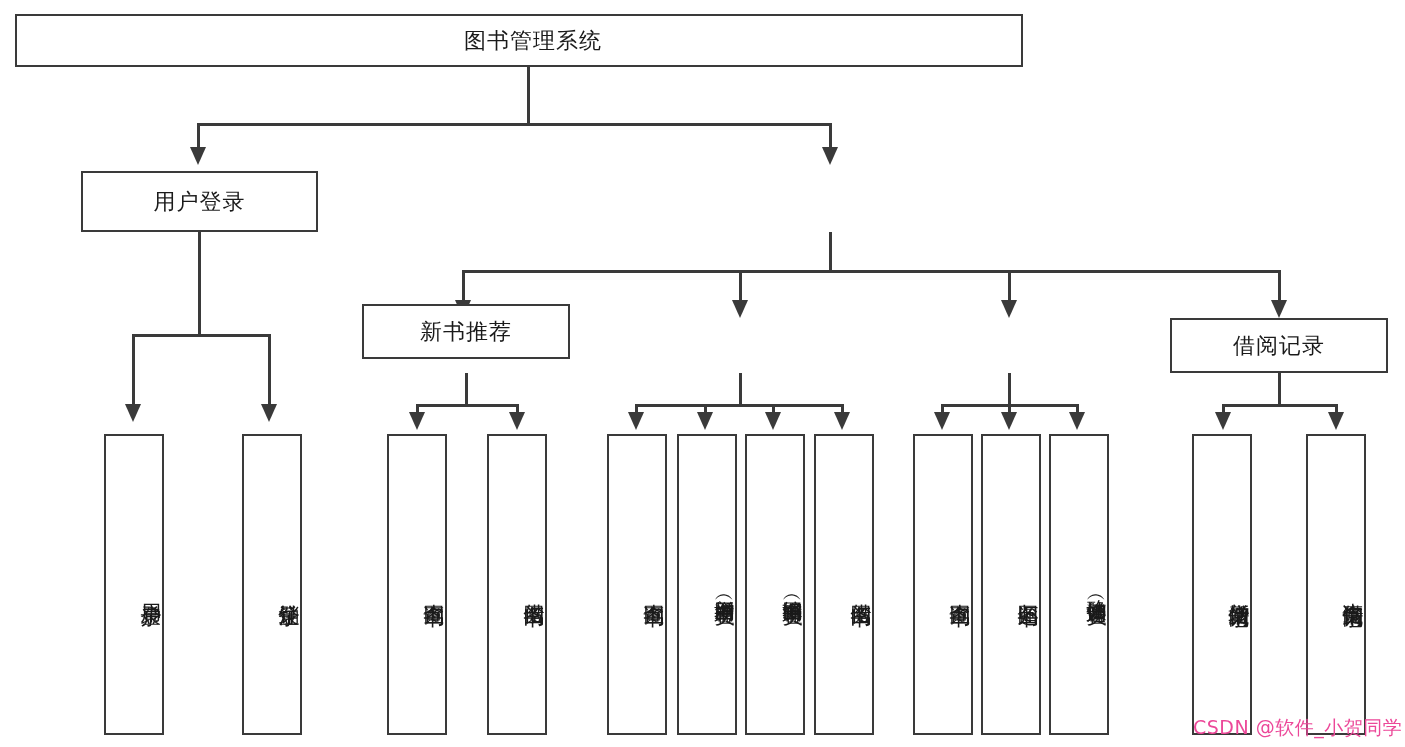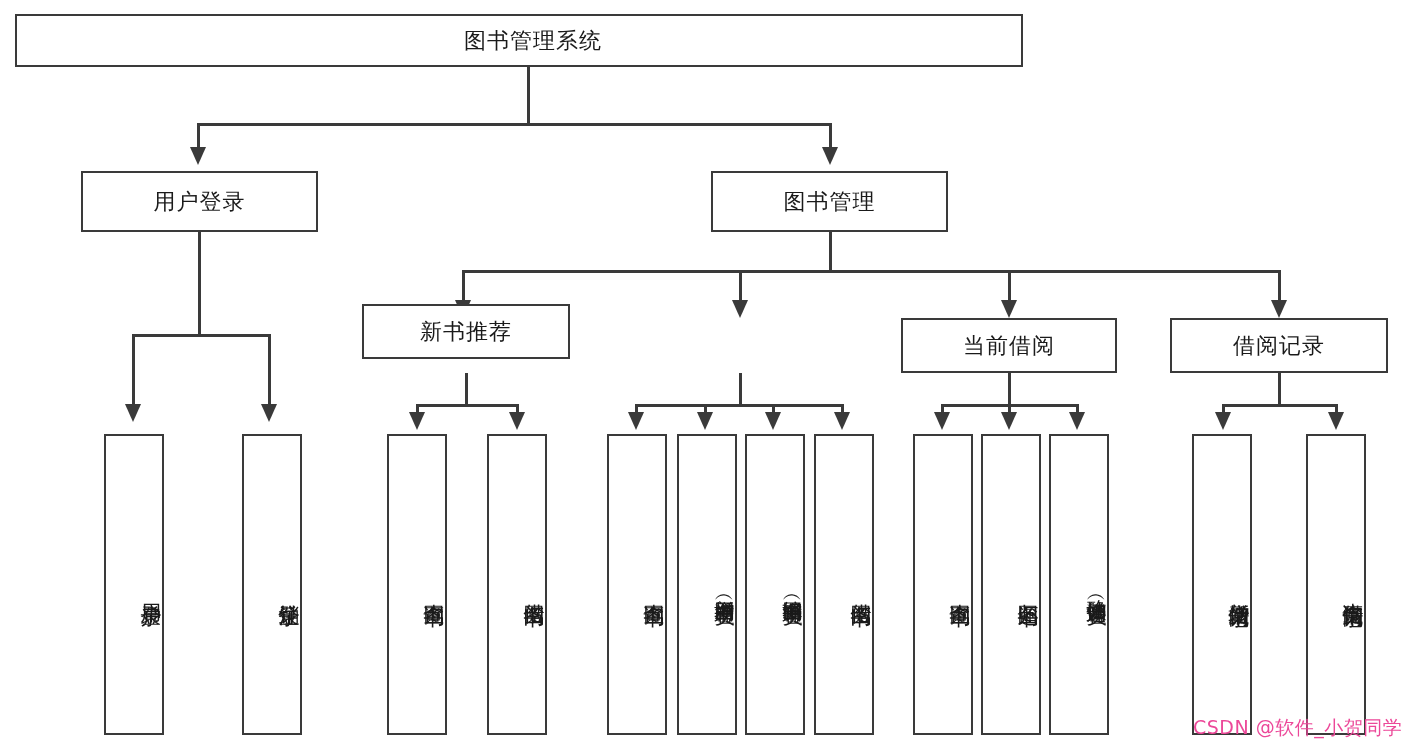--- a/index.html
+++ b/index.html
@@ -93,21 +93,20 @@
   <div class="hline" style="left:197px; top:123px; width:634px;"></div>
 
   <div class="vline" style="left:197px; top:123px; height:26px;"></div>
   <div class="arrow" style="left:190px; top:147px;"></div>
 
   <div class="vline" style="left:829px; top:123px; height:26px;"></div>
   <div class="arrow" style="left:822px; top:147px;"></div>
 
   <div class="node horiz" style="left:81px; top:171px; width:237px; height:61px;">用户登录</div>
 
-  <div class="node horiz" style="left:711px; top:171px; width:237px; height:61px;">图书管理</div>
 
   <div class="vline" style="left:198px; top:232px; height:104px;"></div>
   <div class="hline" style="left:132px; top:334px; width:138px;"></div>
   <div class="vline" style="left:132px; top:334px; height:72px;"></div>
   <div class="arrow" style="left:125px; top:404px;"></div>
   <div class="vline" style="left:268px; top:334px; height:72px;"></div>
   <div class="arrow" style="left:261px; top:404px;"></div>
 
   <div class="vline" style="left:829px; top:232px; height:40px;"></div>
   <div class="hline" style="left:462px; top:270px; width:818px;"></div>
@@ -120,21 +119,20 @@
 
   <div class="vline" style="left:1008px; top:270px; height:32px;"></div>
   <div class="arrow" style="left:1001px; top:300px;"></div>
 
   <div class="vline" style="left:1278px; top:270px; height:32px;"></div>
   <div class="arrow" style="left:1271px; top:300px;"></div>
 
   <div class="node horiz" style="left:362px; top:304px; width:208px; height:55px;">新书推荐</div>
 
 
-  <div class="node horiz" style="left:901px; top:318px; width:216px; height:55px;">当前借阅</div>
 
   <div class="node horiz" style="left:1170px; top:318px; width:218px; height:55px;">借阅记录</div>
 
   <div class="vline" style="left:465px; top:373px; height:33px;"></div>
   <div class="hline" style="left:416px; top:404px; width:102px;"></div>
   <div class="vline" style="left:416px; top:404px; height:10px;"></div>
   <div class="arrow" style="left:409px; top:412px;"></div>
   <div class="vline" style="left:516px; top:404px; height:10px;"></div>
   <div class="arrow" style="left:509px; top:412px;"></div>
 

